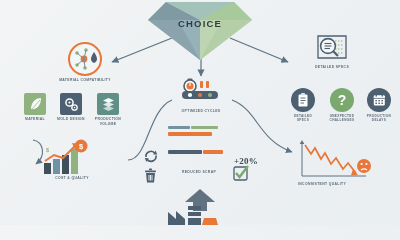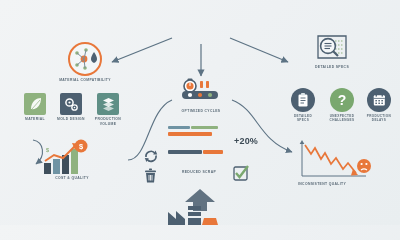--- a/index.html
+++ b/index.html
@@ -56,20 +56,33 @@
 
     <line x1="201" y1="44" x2="201" y2="76" stroke="#5d7384" stroke-width="1.2" marker-end="url(#ah)"></line>
 
     <path d="M128,160 C148,160 148,110 172,100" fill="none" stroke="#5d7384" stroke-width="1.1"></path>
 
     <path d="M232,100 C258,110 258,140 292,152" fill="none" stroke="#5d7384" stroke-width="1.1" marker-end="url(#ah)"></path>
 
     <path d="M33,140 C44,142 46,156 36,164" fill="none" stroke="#5d7384" stroke-width="1.1" marker-end="url(#ah)"></path>
   </svg>
 
+  <div class="abs" id="diamond">
+    <svg style="width:104px;height:58px;">
+      <polygon points="18,0 86,0 104,18 52,58 0,18" fill="#b9cfc6"></polygon>
+      <polygon points="18,0 52,18 0,18" fill="#7f9aa3"></polygon>
+      <polygon points="86,0 104,18 52,18" fill="#a8c99a"></polygon>
+      <polygon points="18,0 86,0 52,18" fill="#9fc0b6" opacity=".85"></polygon>
+      <polygon points="0,18 52,18 52,58" fill="#8ba3ad"></polygon>
+      <polygon points="52,18 104,18 52,58" fill="#b4cfa8"></polygon>
+      <polygon points="30,18 52,58 52,18" fill="#9db6bd" opacity=".7"></polygon>
+      <polygon points="52,18 74,18 52,58" fill="#c3d9b6" opacity=".6"></polygon>
+    </svg>
+    <div class="d-txt">CHOICE</div>
+  </div>
 
   <div class="abs" style="left:55px;top:42px;width:60px;">
     <div class="circ ring abs" style="left:13px;top:0;width:34px;height:34px;"></div>
     <svg class="abs" style="left:18px;top:5px;width:25px;height:25px;">
       <circle cx="11" cy="12" r="3.4" fill="#e8773a"></circle>
       <circle cx="4" cy="6" r="1.8" fill="#8fb27f"></circle>
       <circle cx="4" cy="18" r="1.8" fill="#8fb27f"></circle>
       <circle cx="13" cy="3" r="1.8" fill="#8fb27f"></circle>
       <circle cx="12" cy="21" r="1.8" fill="#8fb27f"></circle>
       <line x1="11" y1="12" x2="4" y2="6" stroke="#7b8d99" stroke-width="1"></line>
@@ -144,21 +157,21 @@
   </div>
 
   <div class="abs" style="left:168px;top:126px;width:70px;">
     <div class="bar abs" style="left:0;top:0;width:22px;height:3.4px;background:#6f93a3;"></div>
     <div class="bar abs" style="left:23px;top:0;width:27px;height:3.4px;background:#8fb27f;"></div>
     <div class="bar abs" style="left:0;top:6px;width:44px;height:3.6px;background:#e8773a;"></div>
     <div class="bar abs" style="left:0;top:24px;width:34px;height:4.2px;background:#4d6071;"></div>
     <div class="bar abs" style="left:35px;top:24px;width:20px;height:4.2px;background:#e8773a;"></div>
   </div>
 
-  <div class="abs pct" style="left:234px;top:136px;">+20%</div>
+  <div class="abs pct" style="left:234px;top:156px;font-family:Liberation Serif, serif;">+20%</div>
 
   <svg class="abs" style="left:143px;top:148px;width:16px;height:16px;">
     <path d="M3,9 A5,5 0 0,1 12,5.4" fill="none" stroke="#4d6071" stroke-width="1.7"></path>
     <polygon points="12.6,2.6 14.2,6.6 10.2,6.4" fill="#4d6071"></polygon>
     <path d="M13,7.5 A5,5 0 0,1 4,11.2" fill="none" stroke="#4d6071" stroke-width="1.7"></path>
     <polygon points="3.4,14 1.8,10 5.8,10.2" fill="#4d6071"></polygon>
   </svg>
 
   <svg class="abs" style="left:143px;top:168px;width:15px;height:16px;">
     <rect x="2" y="2.5" width="11" height="1.8" rx=".8" fill="#4d6071"></rect>

